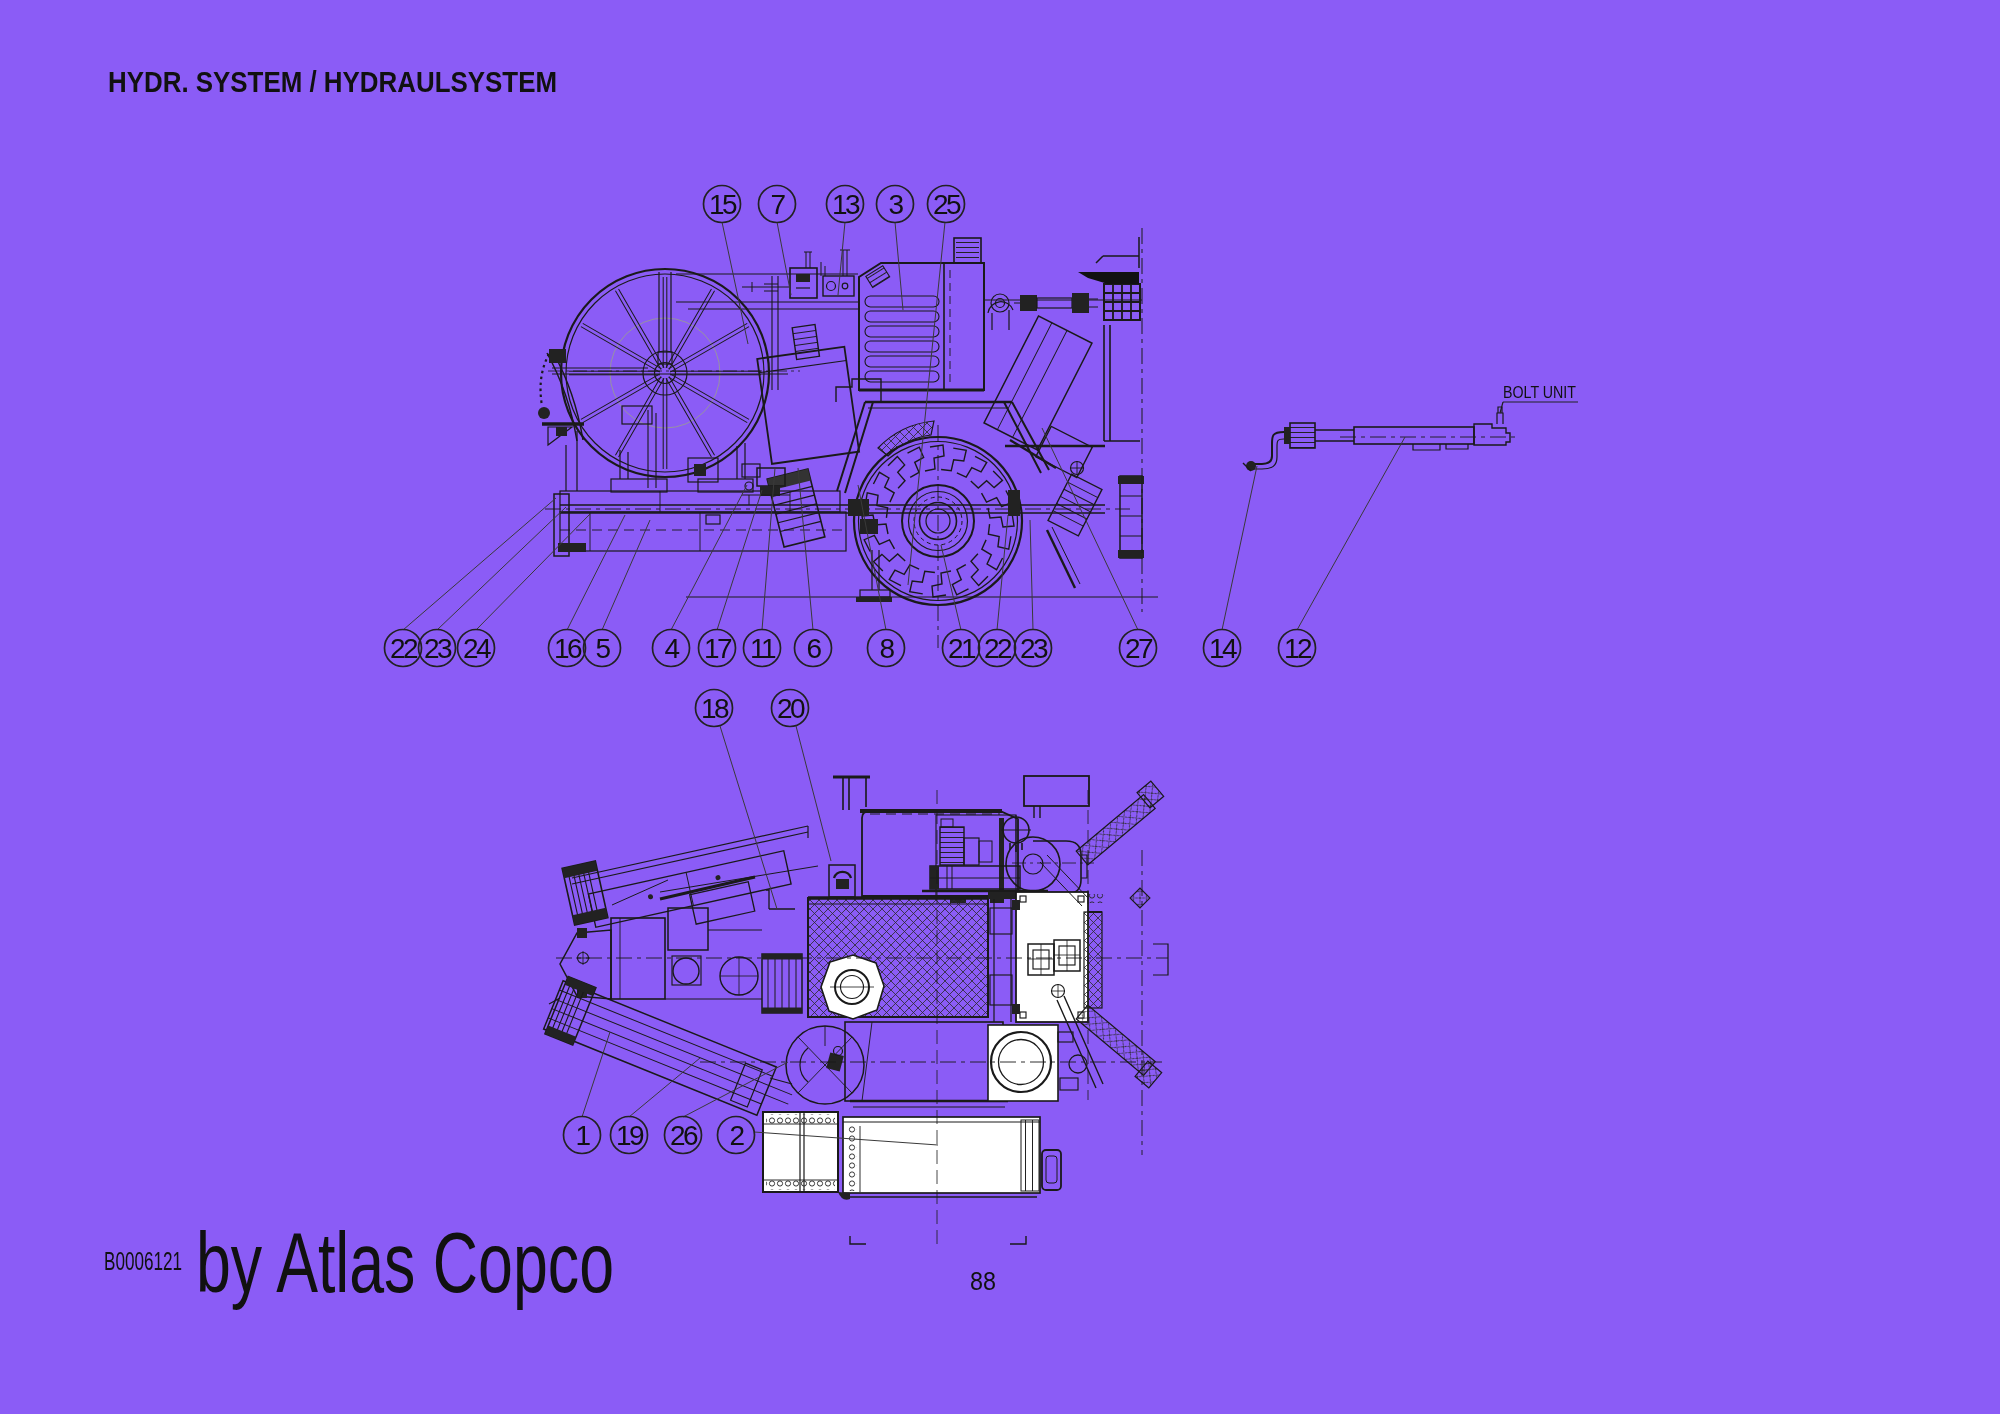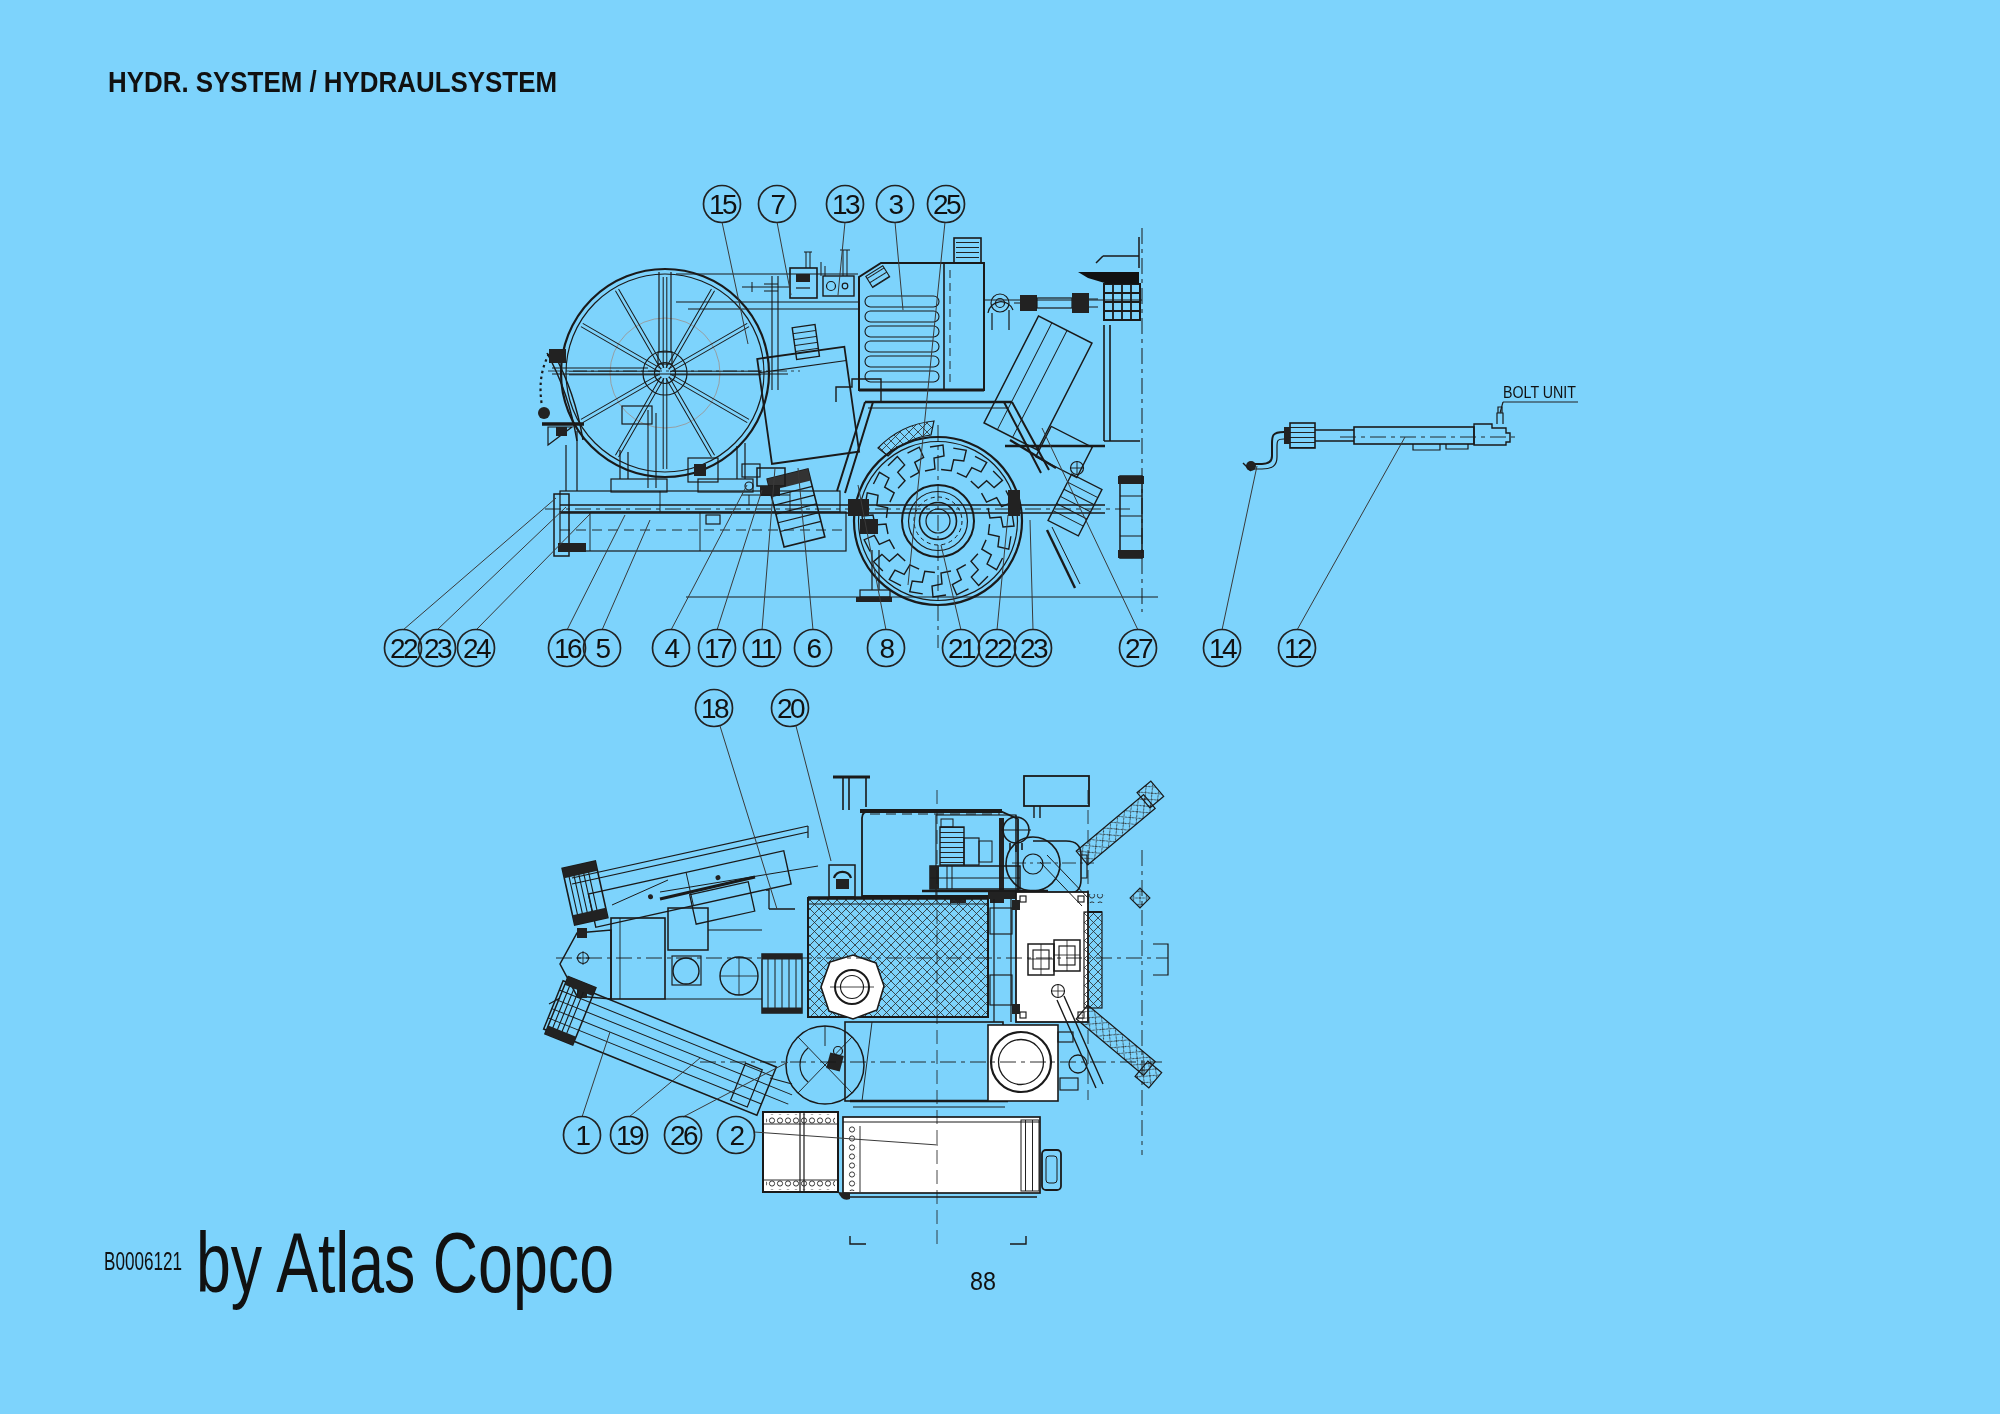--- a/index.html
+++ b/index.html
@@ -1,16 +1,16 @@
 <!DOCTYPE html>
 <html><head>
 <meta charset="utf-8">
 <style>
   html,body{margin:0;padding:0;background:#fff;}
-  #page{position:relative;width:2000px;height:1414px;background:#7dd3fc;overflow:hidden;
+  #page{position:relative;width:2000px;height:1414px;background:#8b5cf6;overflow:hidden;
         font-family:"Liberation Sans",sans-serif;}
   svg{position:absolute;left:0;top:0;}
 </style>
 </head>
 <body>
 <div id="page">
 <svg width="2000" height="1414" viewBox="0 0 2000 1414" fill="none" stroke="none">
 <defs>
   <pattern id="xh" width="9" height="9" patternUnits="userSpaceOnUse">
     <path d="M0,9 L9,0 M0,0 L9,9" stroke="#2a2a2a" stroke-width="0.8" fill="none"></path>

